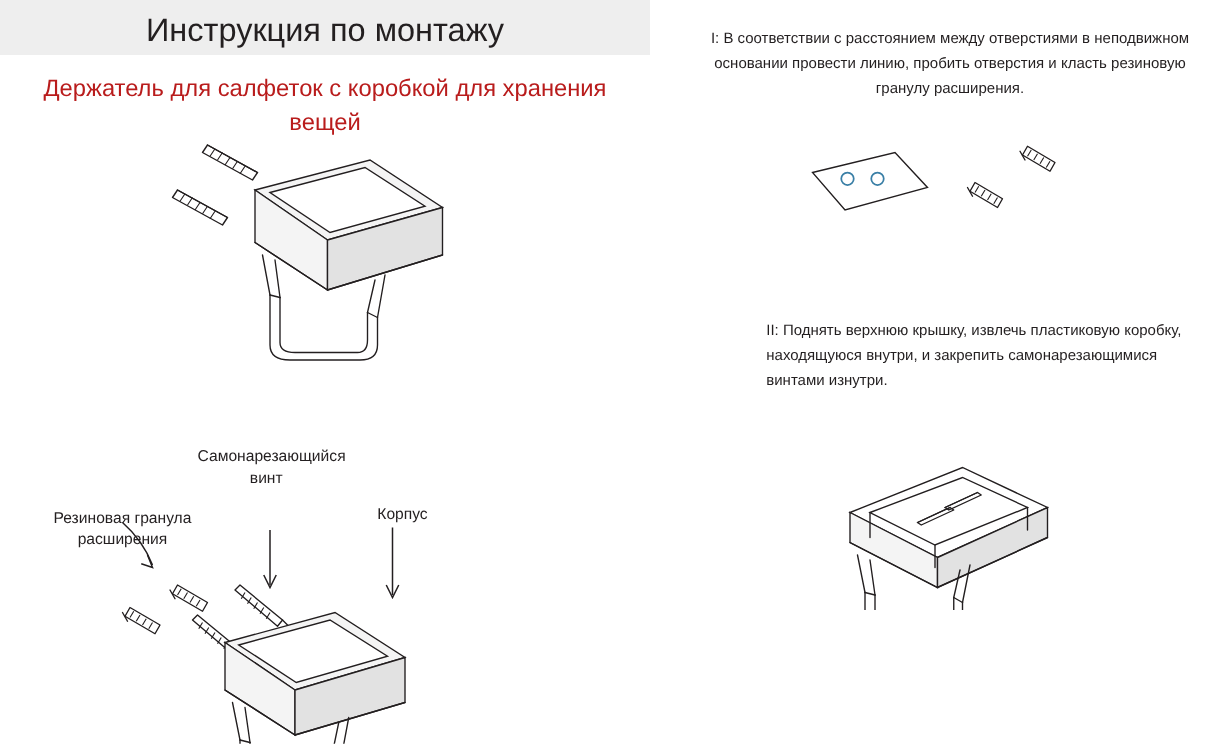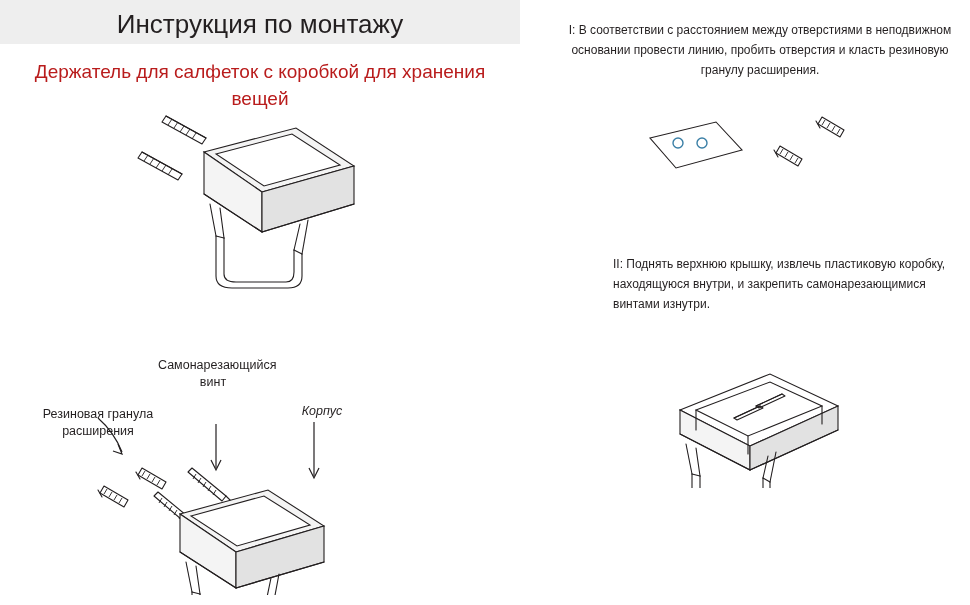--- a/index.html
+++ b/index.html
@@ -65,21 +65,21 @@
   
   .callout {
     position: absolute;
     font-size: 12.5px;
     line-height: 17px;
     color: #231f20;
     text-align: center;
   }
   .callout-anchor { left: 38px; top: 386px; width: 120px; margin-top: 20px; }
   .callout-screw  { left: 158px; top: 357px; width: 110px; }
-  .callout-body   { left: 282px; top: 403px; width: 80px; font-style: italic; }
+  .callout-body   { left: 282px; top: 403px; width: 80px; }
 
   svg { display: block; }
   .fig { position: absolute; }
   .ln  { fill: none; stroke: #231f20; stroke-width: 1.1; stroke-linejoin: round; stroke-linecap: round; }
   .ln-thin { fill: none; stroke: #231f20; stroke-width: 0.9; }
   .fill-white { fill: #ffffff; stroke: #231f20; stroke-width: 1.1; }
   .fill-light { fill: #f4f4f4; stroke: #231f20; stroke-width: 1.1; }
   .fill-grey  { fill: #e2e2e2; stroke: #231f20; stroke-width: 1.1; }
   .arr { fill: none; stroke: #231f20; stroke-width: 1.2; }
 </style>

